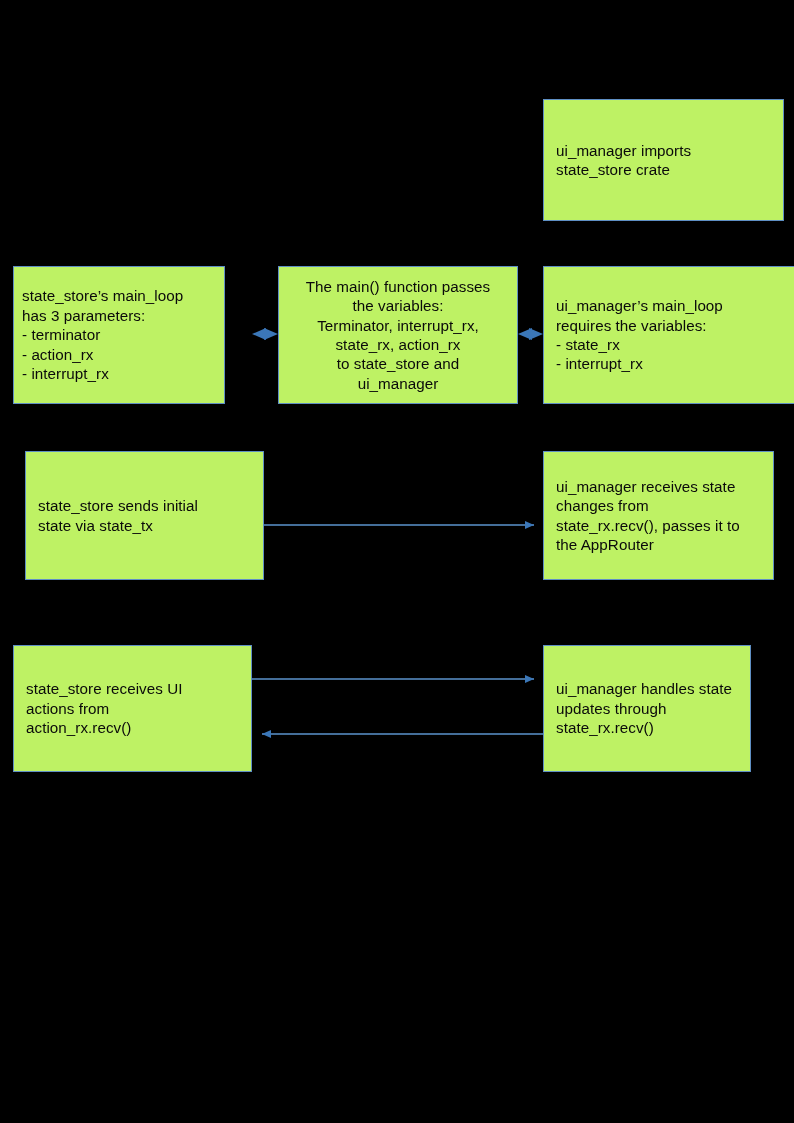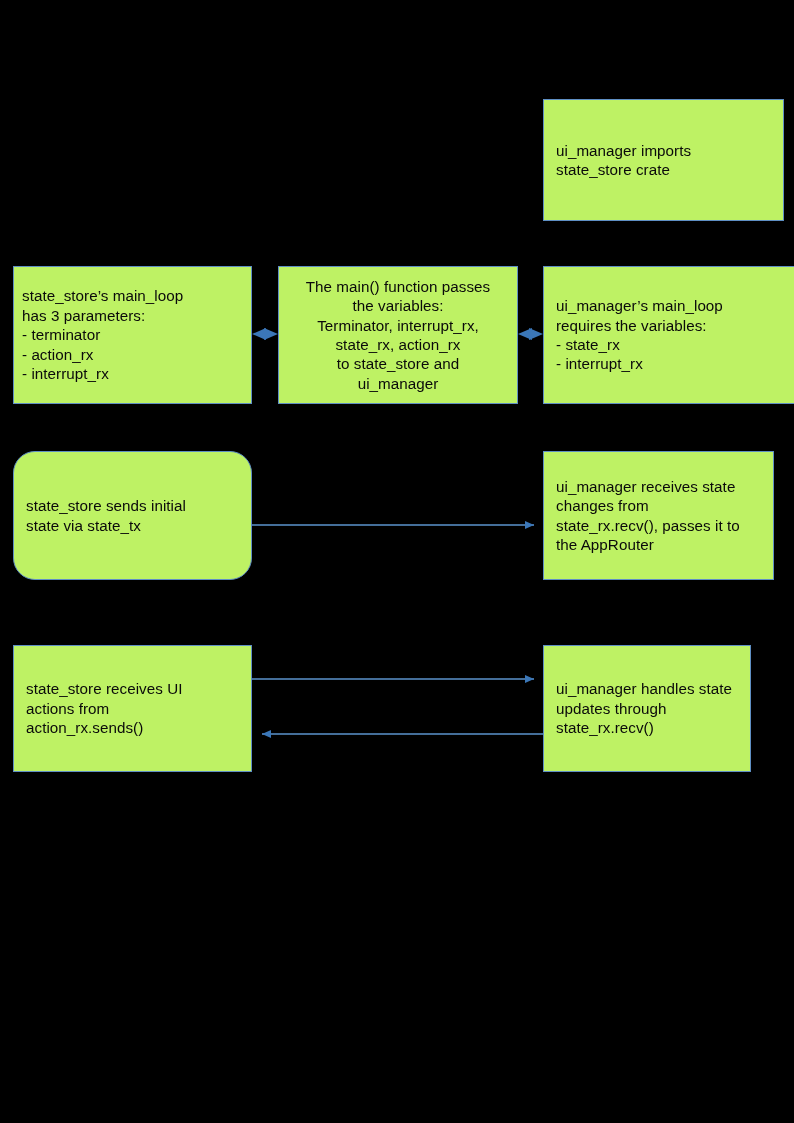--- a/index.html
+++ b/index.html
@@ -93,21 +93,21 @@
     <g>
       <line x1="543" y1="734" x2="262" y2="734" stroke="#5b93cc" stroke-width="1.3" marker-end="url(#arrowL)"></line>
     </g>
   </svg>
 
   <div class="node" style="left:543px; top:99px; width:241px; height:122px;">
     <span class="node-text">ui_manager imports
 state_store crate</span>
   </div>
 
-  <div class="node" style="left:13px; top:266px; width:239px; height:138px;padding-left:8px;">
+  <div class="node" style="left:13px; top:266px; width:212px; height:138px;padding-left:8px;">
     <span class="node-text">state_store’s main_loop
 has 3 parameters:
 - terminator
 - action_rx
 - interrupt_rx</span>
   </div>
 
   <div class="node center-text" style="left:278px; top:266px; width:240px; height:138px;">
     <span class="node-text">The main() function passes
 the variables:
@@ -117,36 +117,36 @@
 ui_manager</span>
   </div>
 
   <div class="node" style="left:543px; top:266px; width:264px; height:138px;">
     <span class="node-text">ui_manager’s main_loop
 requires the variables:
 - state_rx
 - interrupt_rx</span>
   </div>
 
-  <div class="node" style="left:13px; top:451px; width:239px; height:129px;border-radius:22px;">
+  <div class="node" style="left:25px; top:451px; width:239px; height:129px;">
     <span class="node-text">state_store sends initial
 state via state_tx</span>
   </div>
 
   <div class="node" style="left:543px; top:451px; width:231px; height:129px;">
     <span class="node-text">ui_manager receives state
 changes from
 state_rx.recv(), passes it to
 the AppRouter</span>
   </div>
 
   <div class="node" style="left:13px; top:645px; width:239px; height:127px;">
     <span class="node-text">state_store receives UI
 actions from
-action_rx.sends()</span>
+action_rx.recv()</span>
   </div>
 
   <div class="node" style="left:543px; top:645px; width:208px; height:127px;">
     <span class="node-text">ui_manager handles state
 updates through
 state_rx.recv()</span>
   </div>
 
 </div>
 

